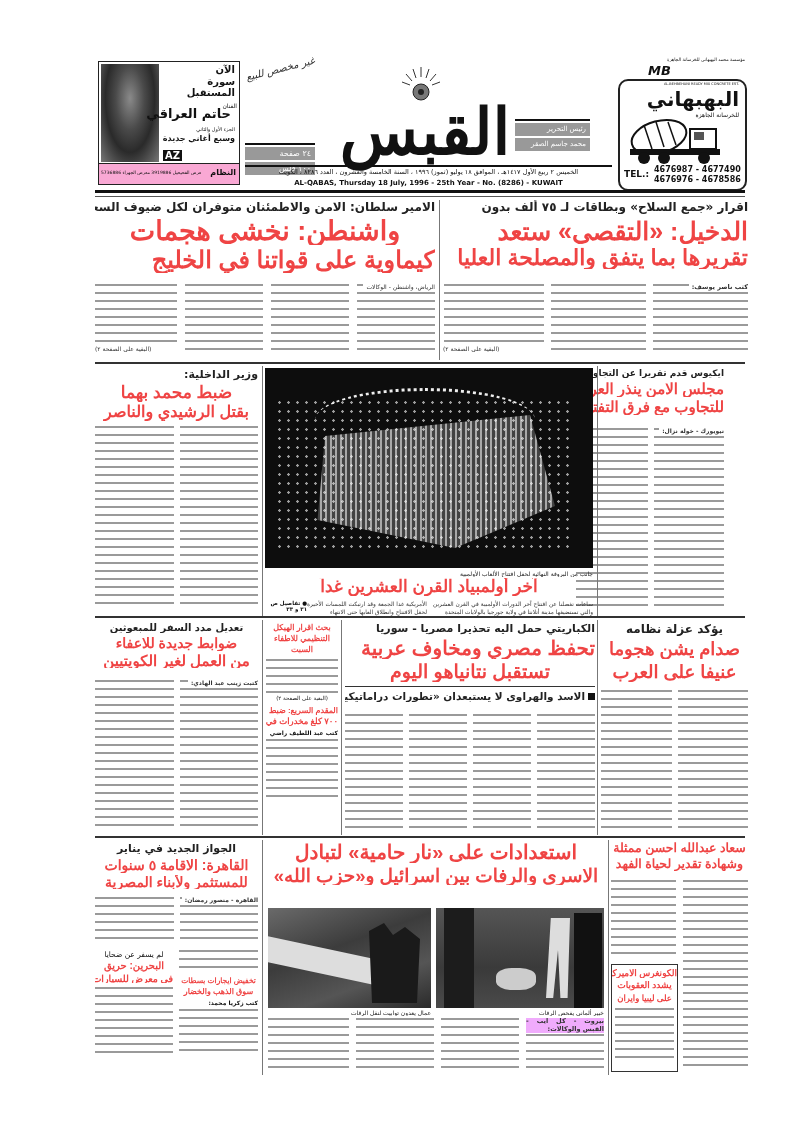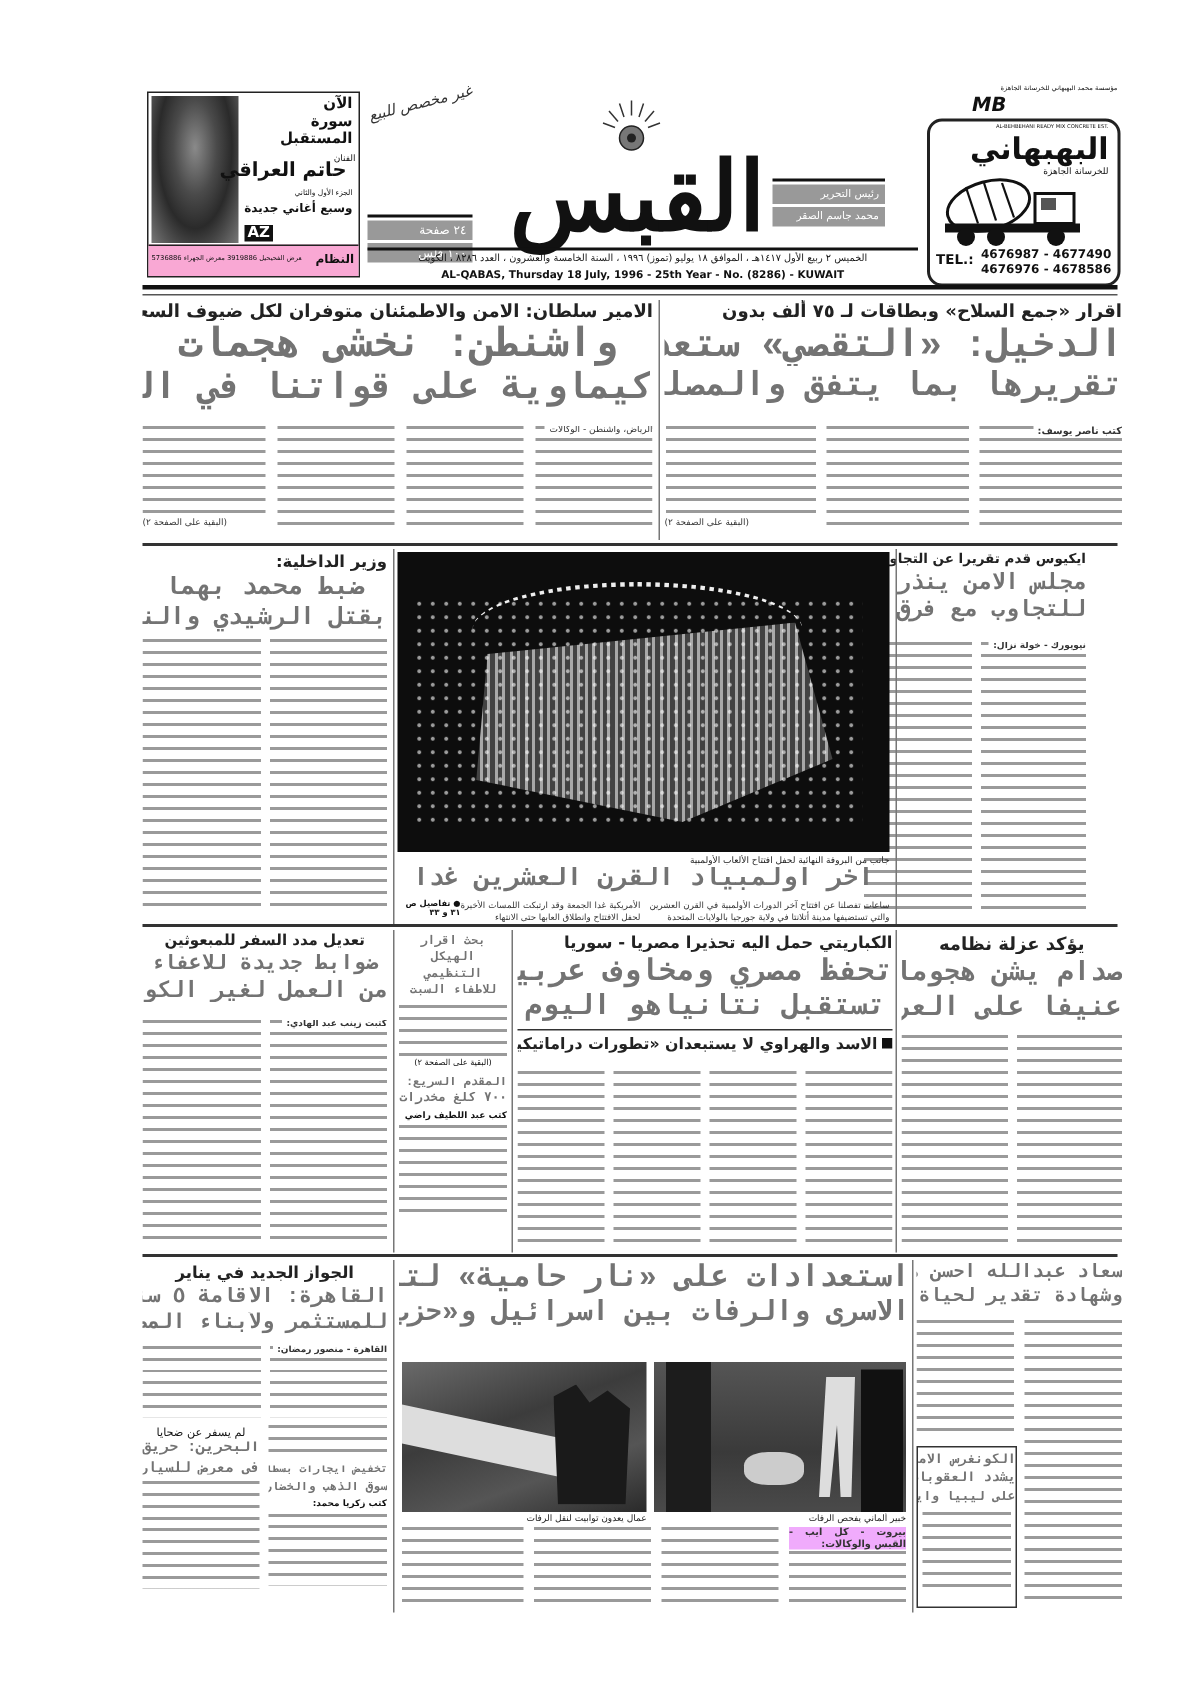--- a/index.html
+++ b/index.html
@@ -1,19 +1,19 @@
 <!DOCTYPE html>
 <html><head>
 <meta charset="utf-8">
 <style>
   html,body{margin:0;padding:0;background:#fff;}
   body{width:800px;height:1129px;position:relative;overflow:hidden;font-family:"DejaVu Sans",sans-serif;color:#111;}
   .abs{position:absolute;}
   .rtl{direction:rtl;text-align:right;}
-  .hl{font-family:Liberation Mono, monospace;font-weight:bold;color:#737373;line-height:1.05;white-space:nowrap;overflow:hidden;}
+  .hl{font-family:Liberation Sans, sans-serif;font-weight:bold;color:#ef4444;line-height:1.05;white-space:nowrap;overflow:hidden;}
   .kick{font-family:"DejaVu Sans",sans-serif;font-size:12px;font-weight:bold;color:#222;white-space:nowrap;overflow:hidden;}
   .body-text{font-size:6px;line-height:8.4px;color:#333;overflow:hidden;direction:rtl;text-align:justify;}
   .rule{position:absolute;background:#111;}
   .vr{position:absolute;background:#777;width:1px;}
   .hr{position:absolute;background:#777;height:1px;}
   .photo{position:absolute;overflow:hidden;}
   .caption{font-size:6px;color:#222;direction:rtl;white-space:nowrap;overflow:hidden;}
   .lines{background:repeating-linear-gradient(to bottom,#9a9a9a 0,#9a9a9a 2px,#fff 2px,#fff 8px);}
 </style>
 </head>

